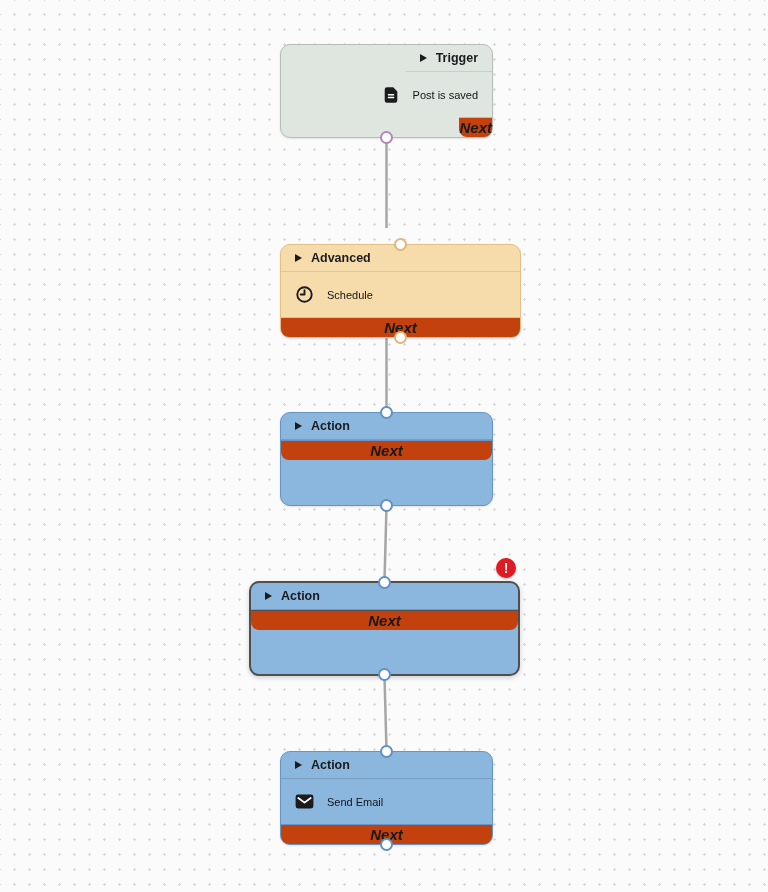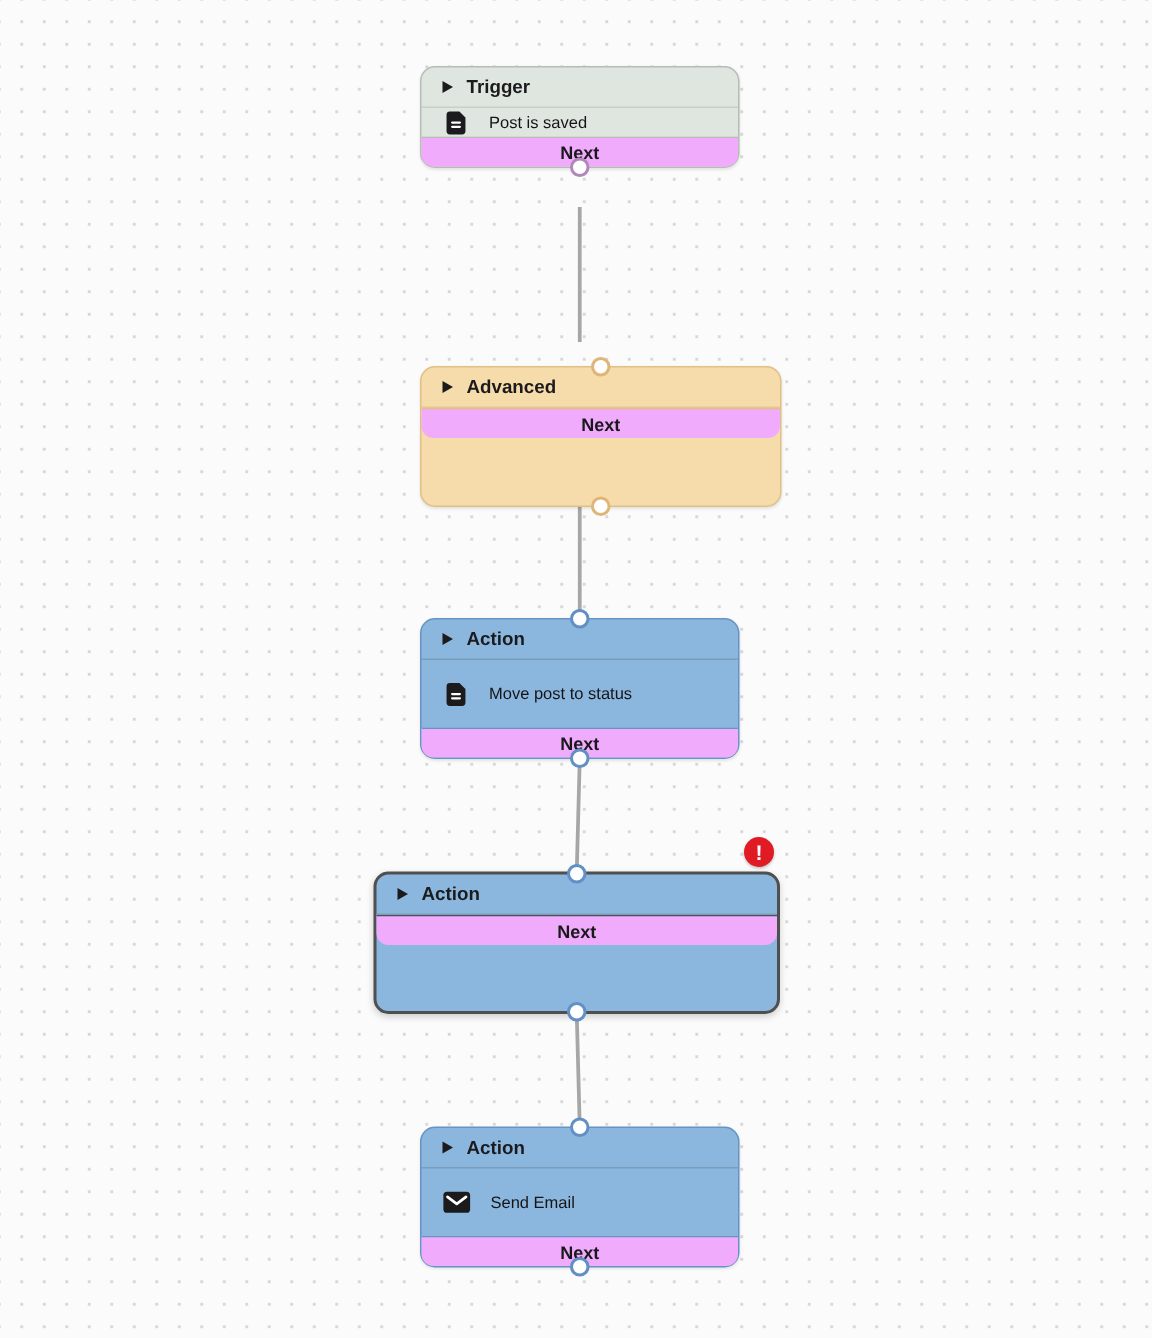--- a/index.html
+++ b/index.html
@@ -43,25 +43,25 @@
   .node-body{
     flex:1 1 auto;
     display:flex;align-items:center;gap:13px;
     padding:0 14px;
     font-size:11px;color:#141416;
     white-space:nowrap;
   }
   .body-icon{flex:0 0 auto;display:flex;align-items:center;}
   .node-footer{
     height:19px;flex:0 0 19px;
-    background:#f0abfc;
+    background:#c2410c;
     border-top:1.5px solid var(--border,#999);
     border-radius:0 0 8px 8px;
     display:flex;align-items:center;justify-content:center;
-    font-size:12px;font-weight:600;color:#19191b;
+    font-size:15px;font-weight:600;color:#19191b;font-style:italic;
   }
   .port{
     position:absolute;z-index:3;
     width:13px;height:13px;box-sizing:border-box;
     background:#ffffff;
     border:2.5px solid var(--port,#888);
     border-radius:50%;
     left:calc(50% - 6.5px);
     cursor:crosshair;
   }
@@ -82,21 +82,21 @@
 
 <div class="canvas">
 
   <svg class="edge-layer">
     <line x1="386.5" y1="138" x2="386.5" y2="228"></line>
     <line x1="386.5" y1="322" x2="386.5" y2="412"></line>
     <line x1="386.5" y1="506" x2="384.5" y2="581"></line>
     <line x1="384.5" y1="676" x2="386.5" y2="751"></line>
   </svg>
 
-  <div class="node" style="left: 280px; top: 44px; width: 213px; height: 68px; --fill: #dfe5df; --border: #b6bdb6; --divider: #c7cfc7; --port: #b287bb; --badge: #e01b24;">
+  <div class="node" style="left: 280px; top: 44px; width: 213px; height: 94px; align-items: flex-end; --fill: #dfe5df; --border: #b6bdb6; --divider: #c7cfc7; --port: #b287bb; --badge: #e01b24;">
     <div class="node-header">
       <span class="play-icon"></span>
       <span>Trigger</span>
     </div>
     <div class="node-body">
       <span class="body-icon">
         <svg viewBox="0 0 20 20" width="18" height="18">
             <path fill="#1b1b1d" d="M5.5 1.5h7L17 6v10a2.5 2.5 0 0 1-2.5 2.5h-9A2.5 2.5 0 0 1 3 16V4a2.5 2.5 0 0 1 2.5-2.5z"></path>
             <rect x="6.3" y="8.8" width="7.4" height="1.7" rx="0.85" fill="#fff"></rect>
             <rect x="6.3" y="12" width="7.4" height="1.7" rx="0.85" fill="#fff"></rect>
@@ -108,41 +108,40 @@
       <span>Next</span>
     </div>
     <div class="port port-bottom"></div>
   </div>
 
   <div class="node" style="left: 280px; top: 244px; width: 241px; height: 94px; --fill: #f7dcab; --border: #e2bf84; --divider: #e3c78f; --port: #dfb678; --badge: #e01b24;">
     <div class="node-header">
       <span class="play-icon"></span>
       <span>Advanced</span>
     </div>
+    <div class="node-body">
+      <span class="body-icon">
+        <svg viewBox="0 0 20 20" width="19" height="19">
+            <circle cx="10" cy="10" r="7.6" fill="none" stroke="#1b1b1d" stroke-width="2"></circle>
+            <path d="M10 5.6V10H6" fill="none" stroke="#1b1b1d" stroke-width="2" stroke-linecap="round" stroke-linejoin="round"></path>
+          </svg>
+      </span>
+      <span>Schedule</span>
+    </div>
     <div class="node-footer">
       <span>Next</span>
     </div>
     <div class="port port-top"></div>
     <div class="port port-bottom"></div>
   </div>
 
   <div class="node" style="left: 280px; top: 412px; width: 213px; height: 94px; --fill: #8bb7df; --border: #6594c5; --divider: #7a9cbd; --port: #6190c5; --badge: #e01b24;">
     <div class="node-header">
       <span class="play-icon"></span>
       <span>Action</span>
-    </div>
-    <div class="node-body">
-      <span class="body-icon">
-        <svg viewBox="0 0 20 20" width="18" height="18">
-            <path fill="#1b1b1d" d="M5.5 1.5h7L17 6v10a2.5 2.5 0 0 1-2.5 2.5h-9A2.5 2.5 0 0 1 3 16V4a2.5 2.5 0 0 1 2.5-2.5z"></path>
-            <rect x="6.3" y="8.8" width="7.4" height="1.7" rx="0.85" fill="#fff"></rect>
-            <rect x="6.3" y="12" width="7.4" height="1.7" rx="0.85" fill="#fff"></rect>
-          </svg>
-      </span>
-      <span>Move post to status</span>
     </div>
     <div class="node-footer">
       <span>Next</span>
     </div>
     <div class="port port-top"></div>
     <div class="port port-bottom"></div>
   </div>
 
   <div class="node selected" style="left: 249px; top: 581px; width: 271px; height: 95px; --fill: #8bb7df; --border: #4f4f4f; --divider: #7a9cbd; --port: #6190c5; --badge: #e01b24;">
     <div class="node-header">

